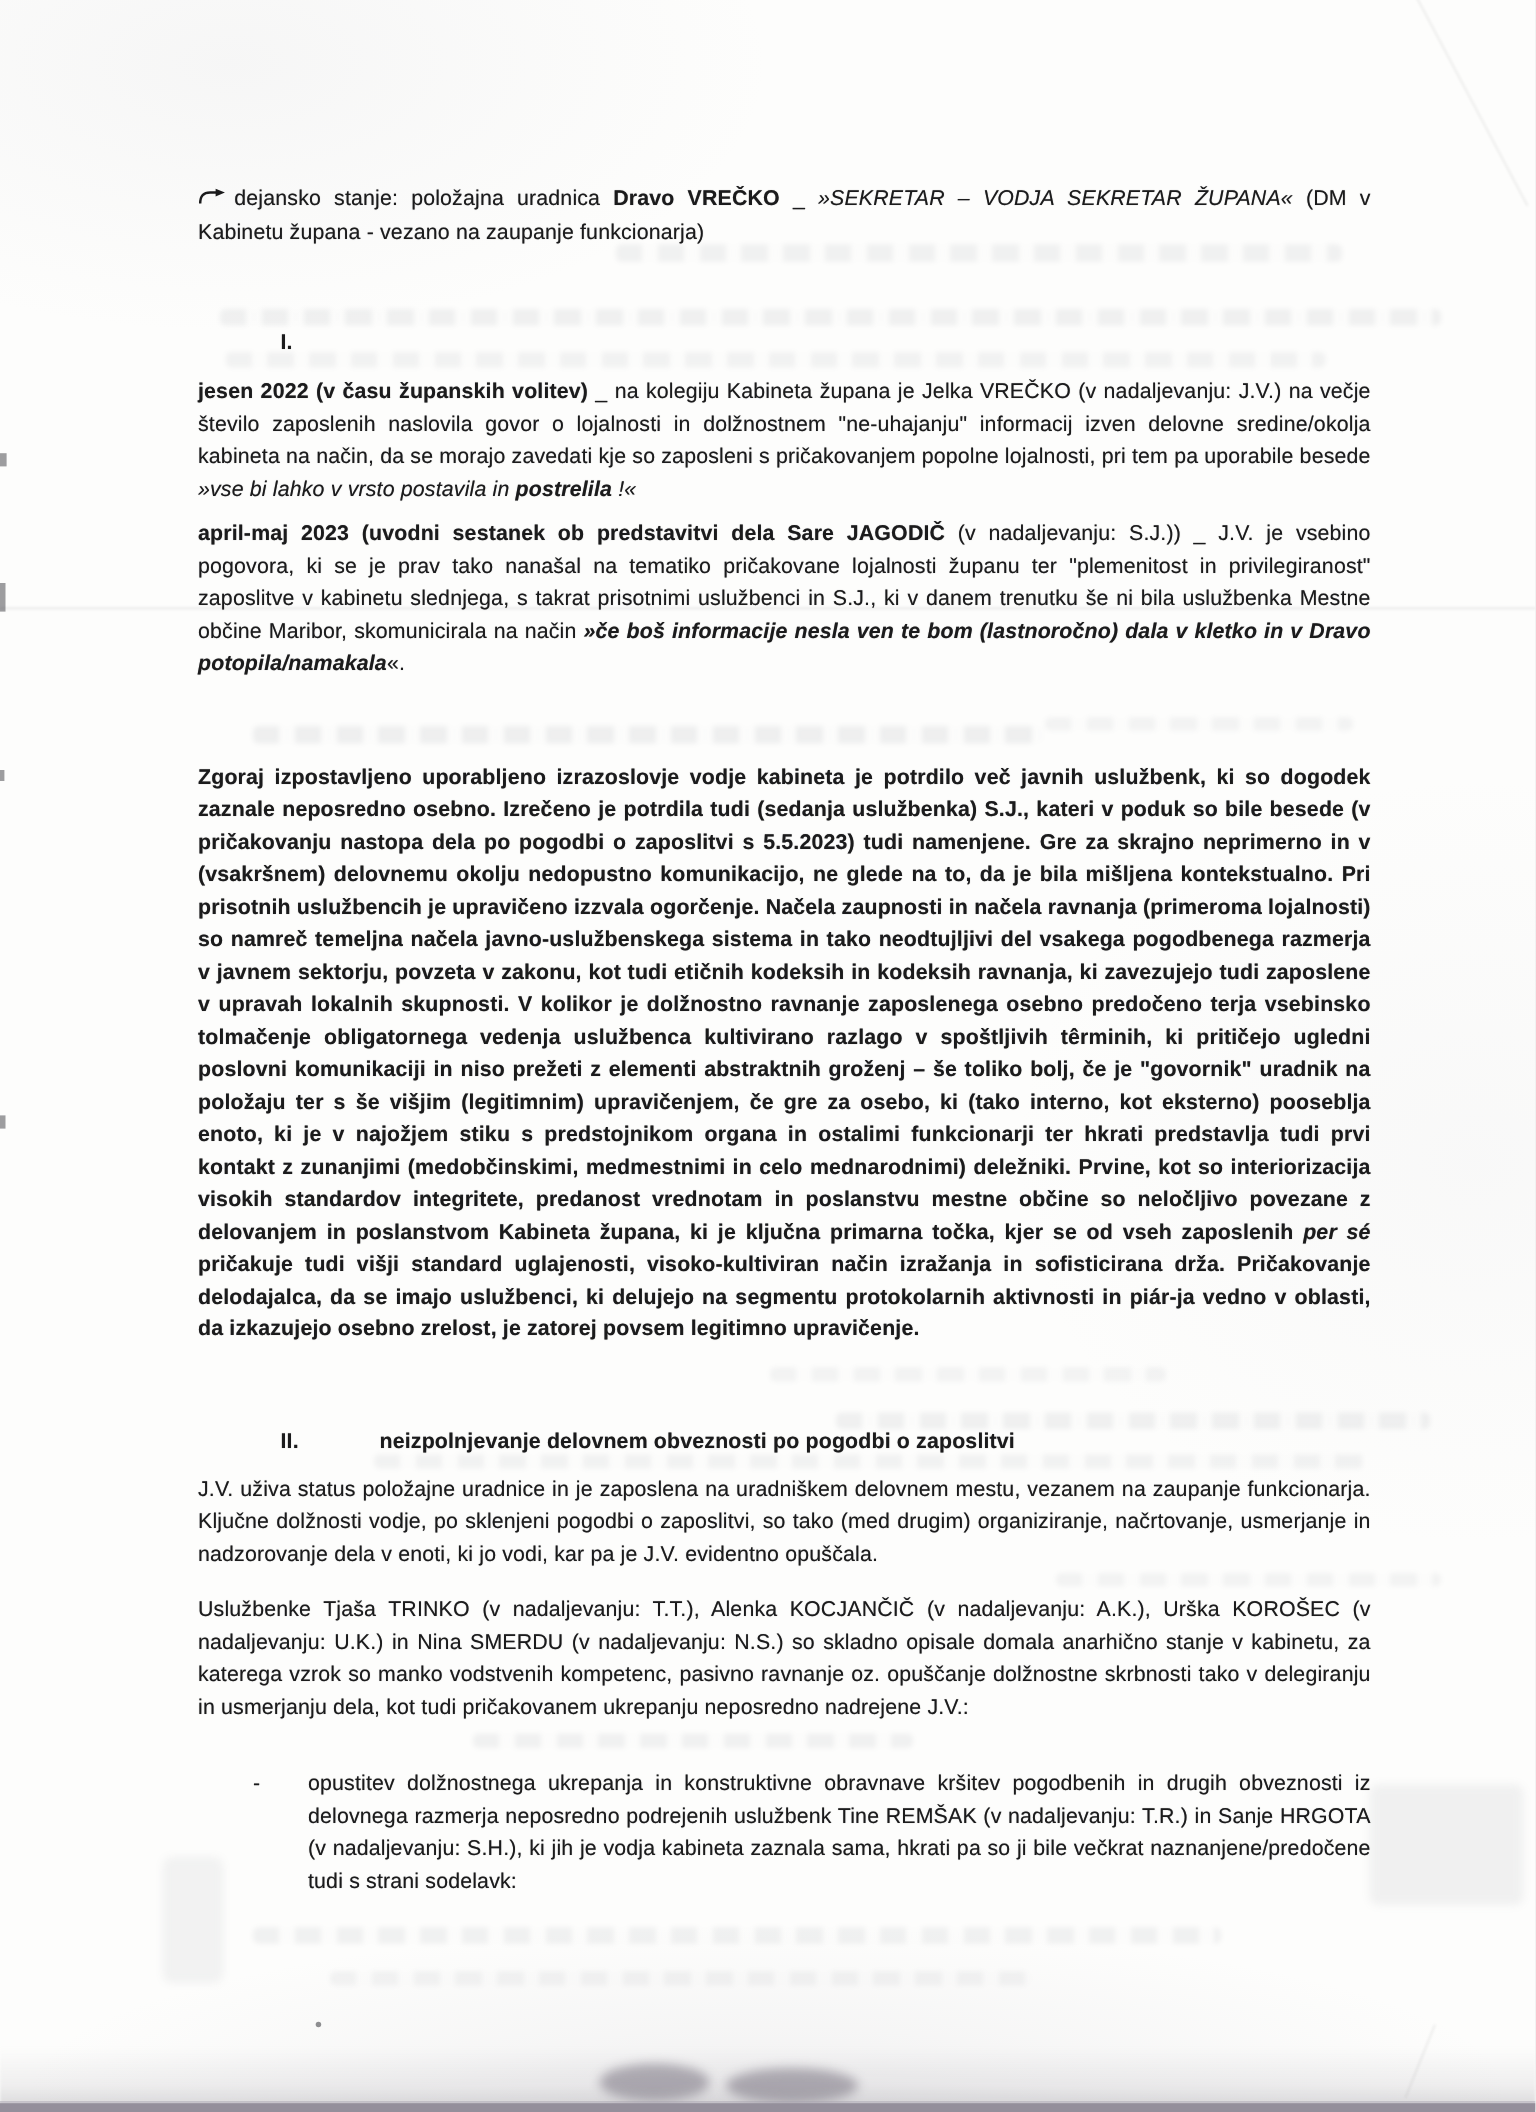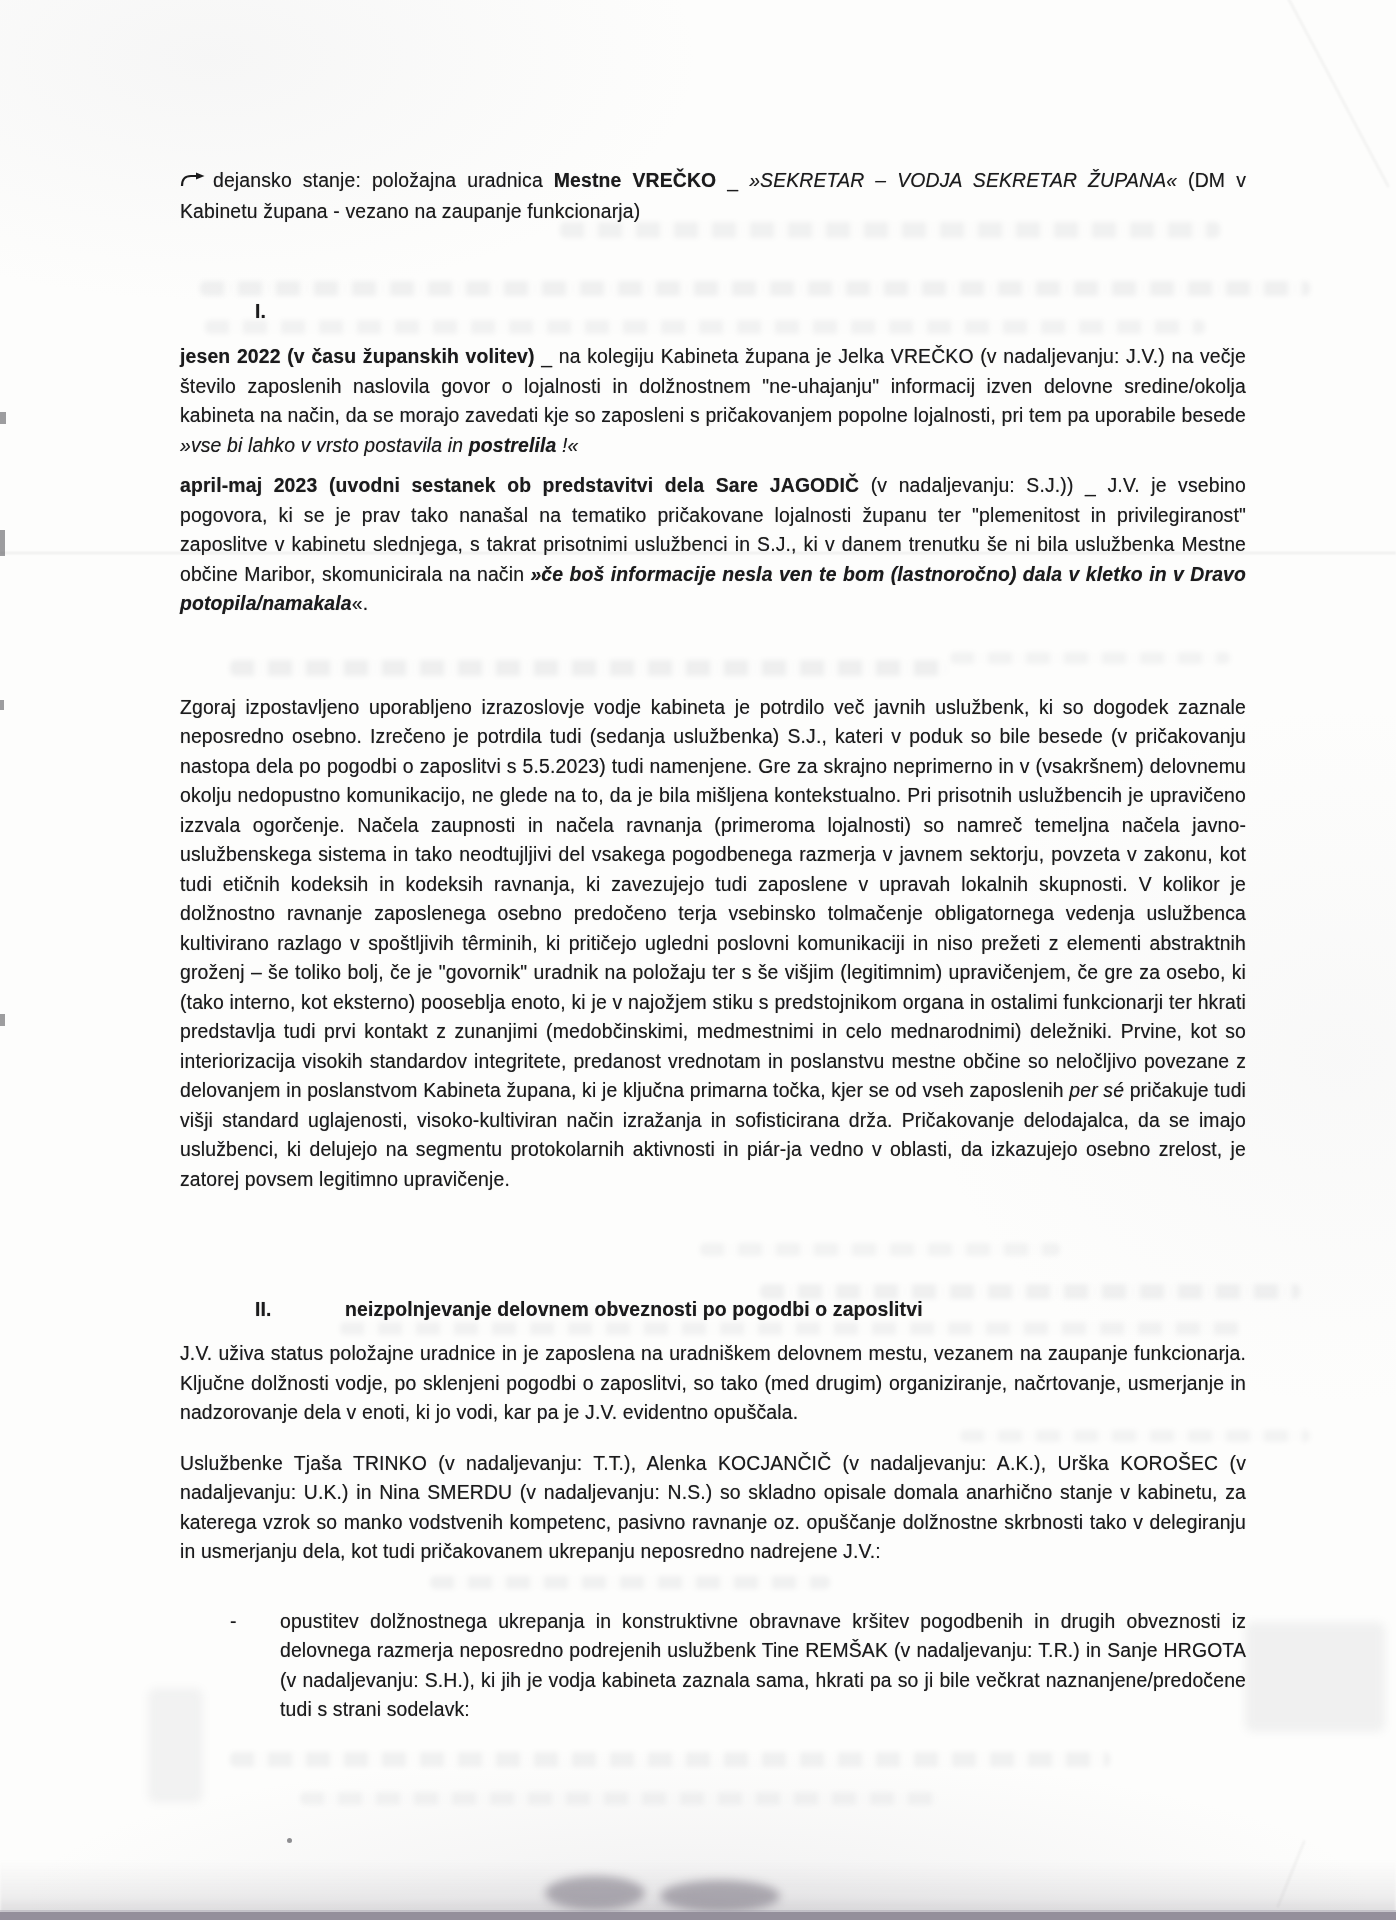--- a/index.html
+++ b/index.html
@@ -17,21 +17,21 @@
   .content { position:absolute; left:180px; top:166px; width:1066px;
              font-size:19.4px; line-height:29.5px; text-align:justify; letter-spacing:0.15px; }
   .para { margin:0; text-shadow:0 0 0.7px rgba(25,25,28,0.55); }
   .para b { font-weight:700; }
   .para i { font-style:italic; }
   .bi { font-weight:700; font-style:italic; }
   .mb-intro   { margin-bottom:70px; }
   .mb-h1      { margin-bottom:16px; }
   .mb-jesen   { margin-bottom:11px; }
   .mb-april   { margin-bottom:74px; }
-  .mb-zgoraj  { margin-bottom:100px; }
+  .mb-zgoraj  { margin-bottom:71px;font-weight:bold; }
   .mb-h2      { margin-bottom:15px; }
   .mb-jv      { margin-bottom:21px; }
   .mb-usl     { margin-bottom:40px; }
   .heading { display:flex; font-weight:700; line-height:30px; text-align:left;
              text-shadow:0 0 0.7px rgba(25,25,28,0.55); }
   .heading .num { margin-left:75px; width:90px; flex-shrink:0; }
   .heading .ttl { flex:1; }
   .bullet-row { display:flex; }
   .bullet-row .marker { margin-left:50px; width:50px; flex-shrink:0; text-align:left; }
   .bullet-row .btxt { flex:1; text-align:justify; }
@@ -81,21 +81,21 @@
   <div class="edge-mark" style="left:0;top:530px;width:5px;height:26px;"></div>
   <div class="edge-mark" style="left:0;top:700px;width:4px;height:10px;"></div>
   <div class="edge-mark" style="left:0;top:1014px;width:5px;height:12px;"></div>
   <div class="speck" style="left:287px;top:1838px;width:5px;height:5px;"></div>
 
   <div class="content">
 
     <p class="para mb-intro"><span class="arrow-icon"><svg width="26" height="16" viewBox="0 0 26 16">
             <path d="M2 14 C2 7, 5 4, 11 4 L17 4" fill="none" stroke="#1b1b1c" stroke-width="2.2"></path>
             <path d="M16 0.5 L24.5 4 L16 7.6 Z" fill="#1b1b1c"></path>
-          </svg></span><span>dejansko stanje: položajna uradnica </span><b>Mestne VREČKO</b><span> _ </span><i>»SEKRETAR – VODJA SEKRETAR ŽUPANA«</i><span> (DM v Kabinetu župana - vezano na zaupanje funkcionarja)</span></p>
+          </svg></span><span>dejansko stanje: položajna uradnica </span><b>Dravo VREČKO</b><span> _ </span><i>»SEKRETAR – VODJA SEKRETAR ŽUPANA«</i><span> (DM v Kabinetu župana - vezano na zaupanje funkcionarja)</span></p>
 
     <div class="heading mb-h1">
       <span class="num">I.</span>
     </div>
 
     <p class="para mb-jesen"><b>jesen 2022 (v času županskih volitev)</b><span> _ na kolegiju Kabineta župana je Jelka VREČKO (v nadaljevanju: J.V.) na večje število zaposlenih naslovila govor o lojalnosti in dolžnostnem "ne-uhajanju" informacij izven delovne sredine/okolja kabineta na način, da se morajo zavedati kje so zaposleni s pričakovanjem popolne lojalnosti, pri tem pa uporabile besede </span><i>»vse bi lahko v vrsto postavila in </i><span class="bi">postrelila</span><i> !«</i></p>
 
     <p class="para mb-april"><b>april-maj 2023 (uvodni sestanek ob predstavitvi dela Sare JAGODIČ</b><span> (v nadaljevanju: S.J.)) _ J.V. je vsebino pogovora, ki se je prav tako nanašal na tematiko pričakovane lojalnosti županu ter "plemenitost in privilegiranost" zaposlitve v kabinetu slednjega, s takrat prisotnimi uslužbenci in S.J., ki v danem trenutku še ni bila uslužbenka Mestne občine Maribor, skomunicirala na način </span><span class="bi">»če boš informacije nesla ven te bom (lastnoročno) dala v kletko in v Dravo potopila/namakala</span><span>«.</span></p>
 
     <p class="para mb-zgoraj"><span>Zgoraj izpostavljeno uporabljeno izrazoslovje vodje kabineta je potrdilo več javnih uslužbenk, ki so dogodek zaznale neposredno osebno. Izrečeno je potrdila tudi (sedanja uslužbenka) S.J., kateri v poduk so bile besede (v pričakovanju nastopa dela po pogodbi o zaposlitvi s 5.5.2023) tudi namenjene. Gre za skrajno neprimerno in v (vsakršnem) delovnemu okolju nedopustno komunikacijo, ne glede na to, da je bila mišljena kontekstualno. Pri prisotnih uslužbencih je upravičeno izzvala ogorčenje. Načela zaupnosti in načela ravnanja (primeroma lojalnosti) so namreč temeljna načela javno-uslužbenskega sistema in tako neodtujljivi del vsakega pogodbenega razmerja v javnem sektorju, povzeta v zakonu, kot tudi etičnih kodeksih in kodeksih ravnanja, ki zavezujejo tudi zaposlene v upravah lokalnih skupnosti. V kolikor je dolžnostno ravnanje zaposlenega osebno predočeno terja vsebinsko tolmačenje obligatornega vedenja uslužbenca kultivirano razlago v spoštljivih têrminih, ki pritičejo ugledni poslovni komunikaciji in niso prežeti z elementi abstraktnih groženj – še toliko bolj, če je "govornik" uradnik na položaju ter s še višjim (legitimnim) upravičenjem, če gre za osebo, ki (tako interno, kot eksterno) pooseblja enoto, ki je v najožjem stiku s predstojnikom organa in ostalimi funkcionarji ter hkrati predstavlja tudi prvi kontakt z zunanjimi (medobčinskimi, medmestnimi in celo mednarodnimi) deležniki. Prvine, kot so interiorizacija visokih standardov integritete, predanost vrednotam in poslanstvu mestne občine so neločljivo povezane z delovanjem in poslanstvom Kabineta župana, ki je ključna primarna točka, kjer se od vseh zaposlenih </span><i>per sé</i><span> pričakuje tudi višji standard uglajenosti, visoko-kultiviran način izražanja in sofisticirana drža. Pričakovanje delodajalca, da se imajo uslužbenci, ki delujejo na segmentu protokolarnih aktivnosti in piár-ja vedno v oblasti, da izkazujejo osebno zrelost, je zatorej povsem legitimno upravičenje.</span></p>

